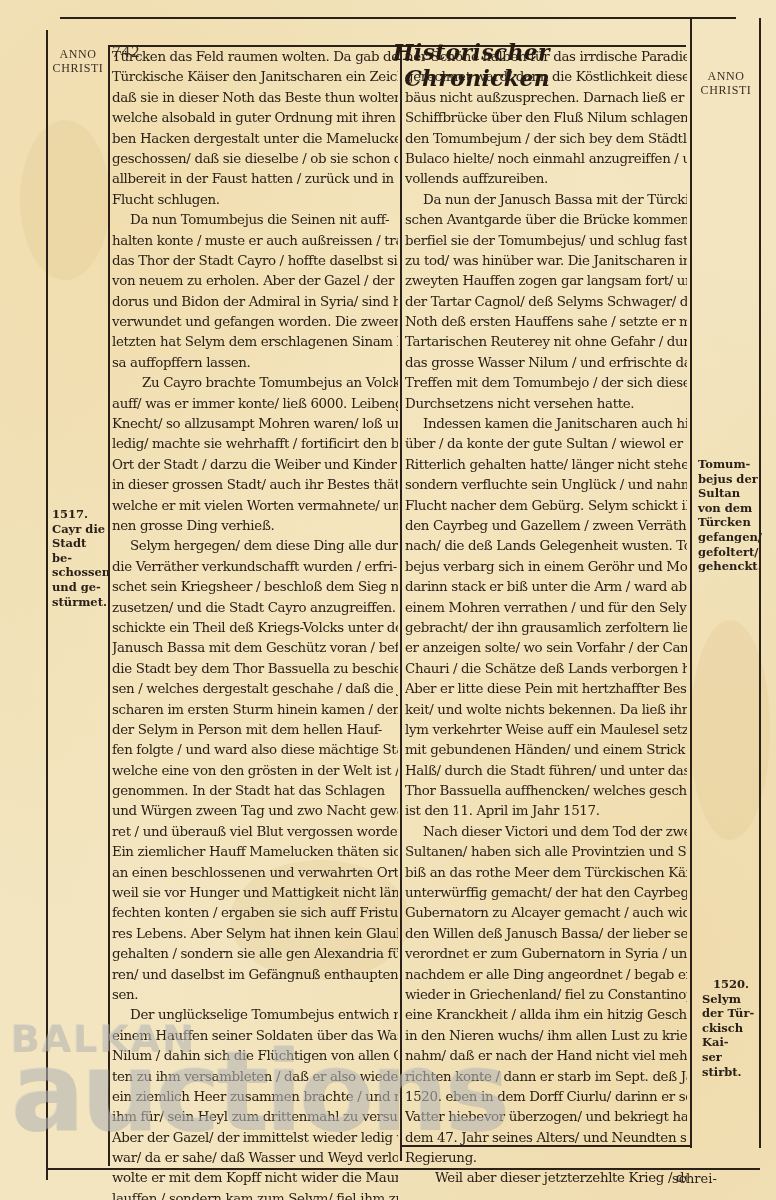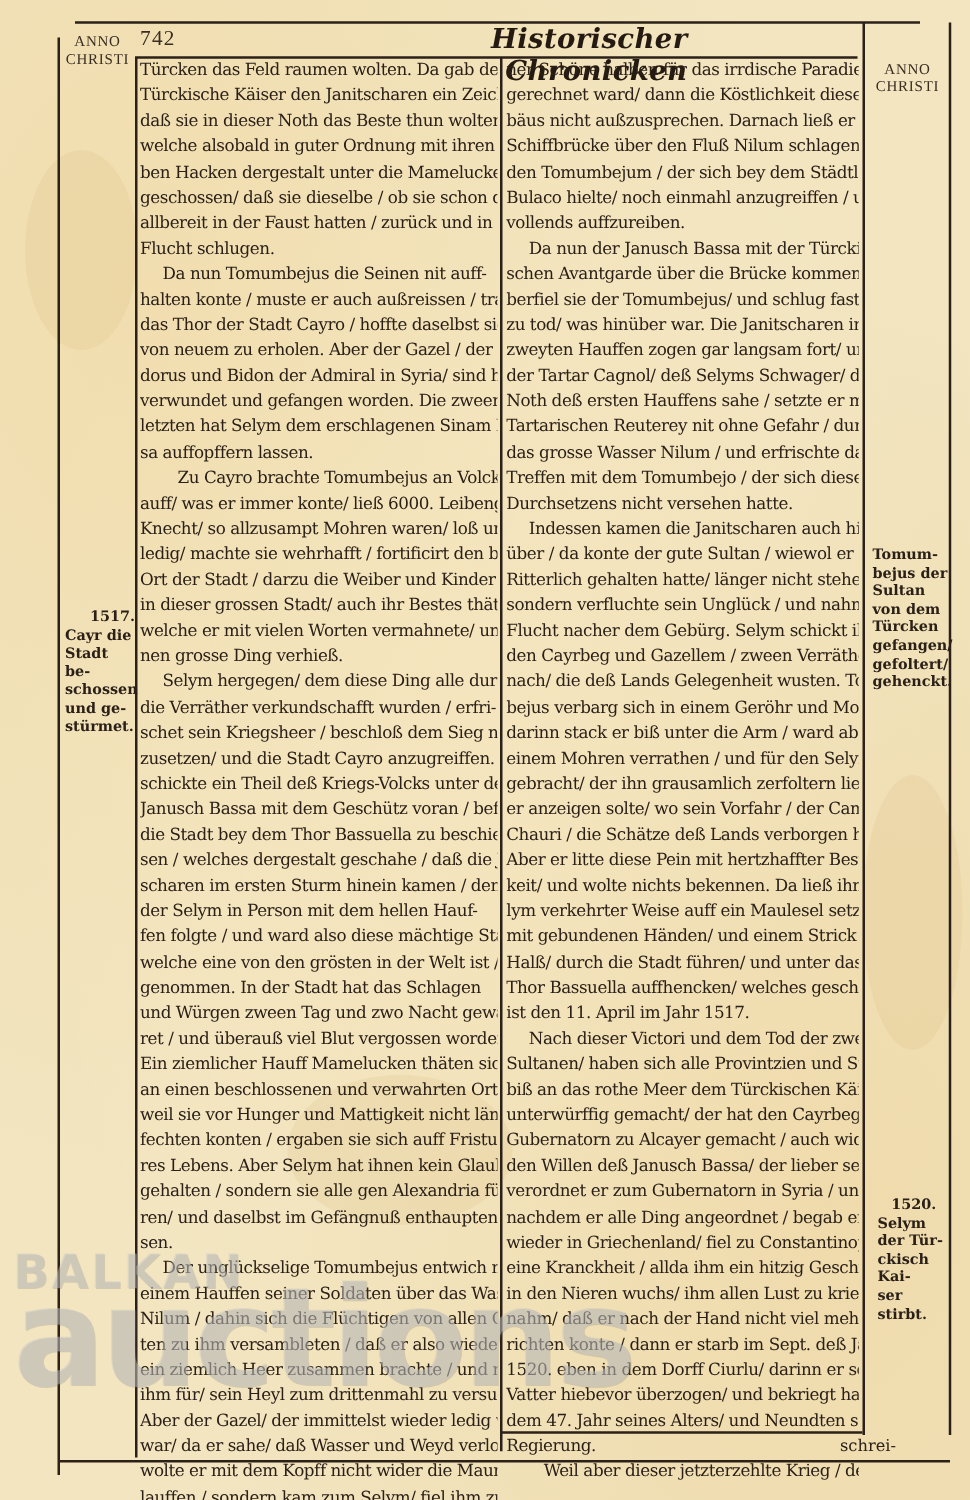--- a/index.html
+++ b/index.html
@@ -6,21 +6,21 @@
   body {
     width: 776px; height: 1200px; overflow: hidden; position: relative;
     background: #f2e5c0;
     background-image:
       radial-gradient(ellipse at 15% 20%, rgba(240,215,160,0.55), rgba(0,0,0,0) 55%),
       radial-gradient(ellipse at 85% 80%, rgba(236,208,150,0.5), rgba(0,0,0,0) 55%),
       radial-gradient(ellipse at 50% 50%, rgba(250,240,210,0.6), rgba(0,0,0,0) 70%);
     font-family: "DejaVu Serif", serif;
     color: #2a2018;
   }
-  .abs { position: absolute; }
+  .abs { position: absolute; margin-top: 21px; }
   .rule { position: absolute; background: #2b2118; }
   .page-number {
     left: 112px; top: 21px; font-size: 17px; letter-spacing: 1px;
     font-family: "Liberation Serif", serif; color: #3a2e22;
   }
   .running-title {
     left: 300px; top: 18px; width: 250px; text-align: right;
     font-size: 22px; font-style: italic; font-weight: bold;
     font-family: "DejaVu Serif", serif; color: #241a12; letter-spacing: 0.3px;
   }
@@ -78,21 +78,21 @@
 <div class="abs margin-anno" style="left:48px;top:26px;width:60px;">
   <div>ANNO</div>
   <div>CHRISTI</div>
 </div>
 <div class="abs margin-anno" style="left:694px;top:48px;width:64px;">
   <div>ANNO</div>
   <div>CHRISTI</div>
 </div>
 
 <div class="abs margin-note" style="left:52px;top:486px;width:56px;">
-  <div style="text-align:right">1517.</div>
+  <div style="text-align:left">1517.</div>
   <div>Cayr die</div>
   <div>Stadt be-</div>
   <div>schossen</div>
   <div>und ge-</div>
   <div>stürmet.</div>
 </div>
 
 <div class="abs margin-note" style="left:698px;top:436px;width:62px;">
   <div>Tomum-</div>
   <div>bejus der</div>

